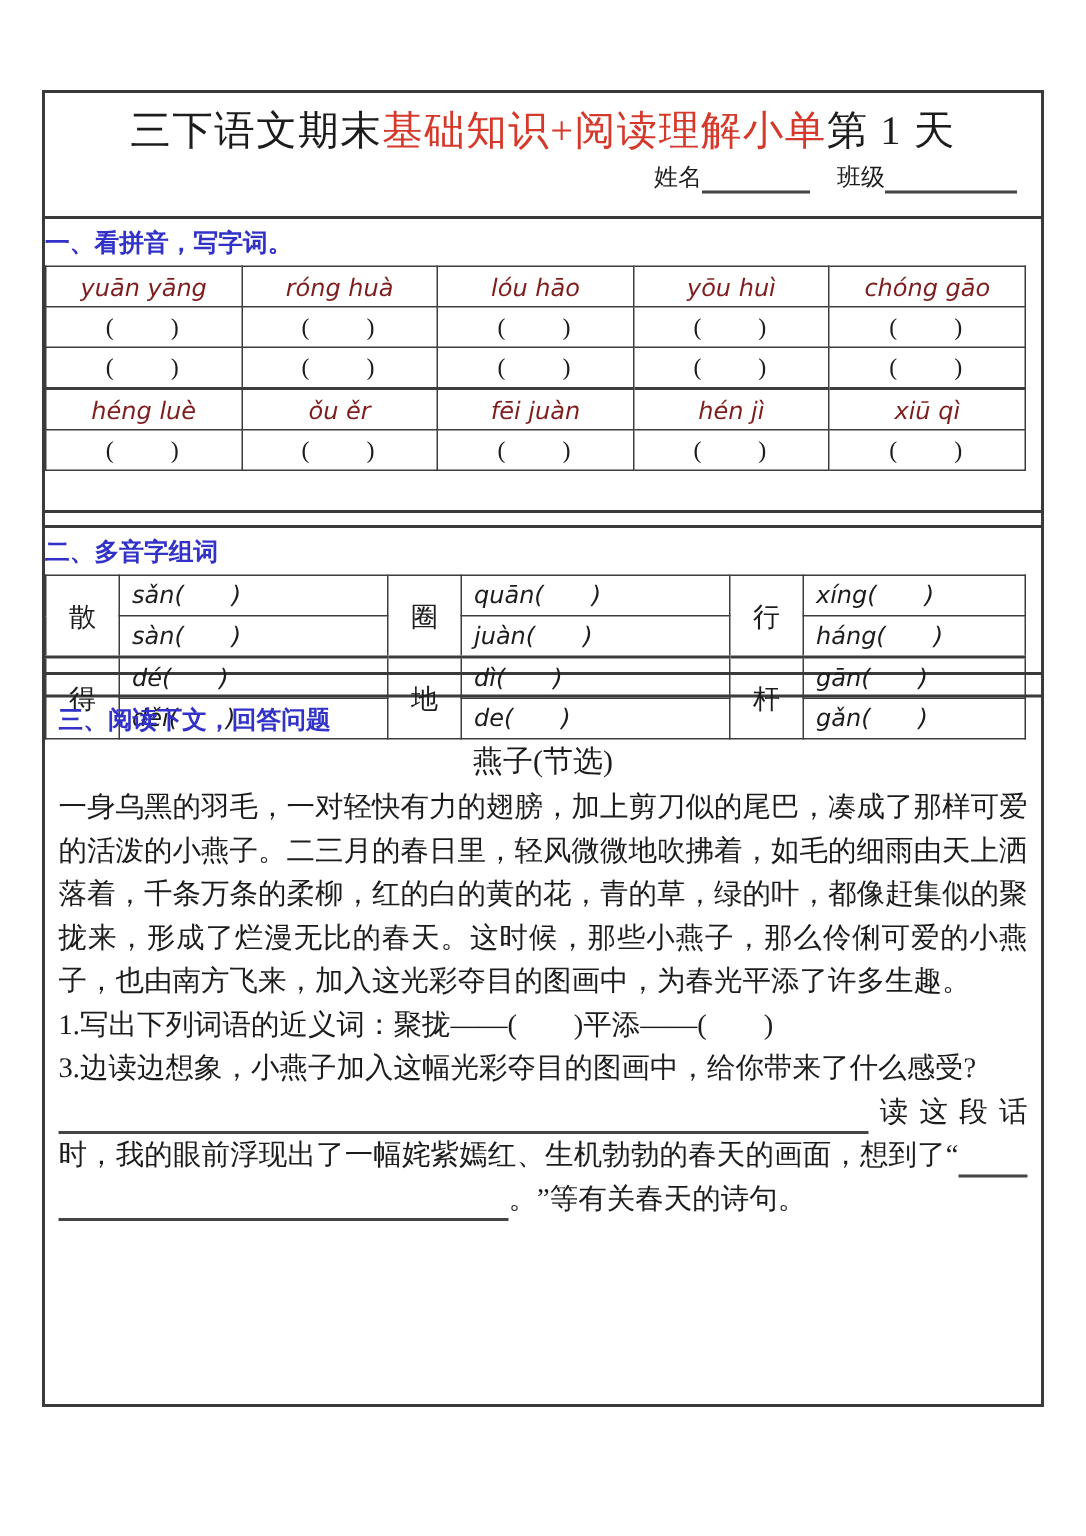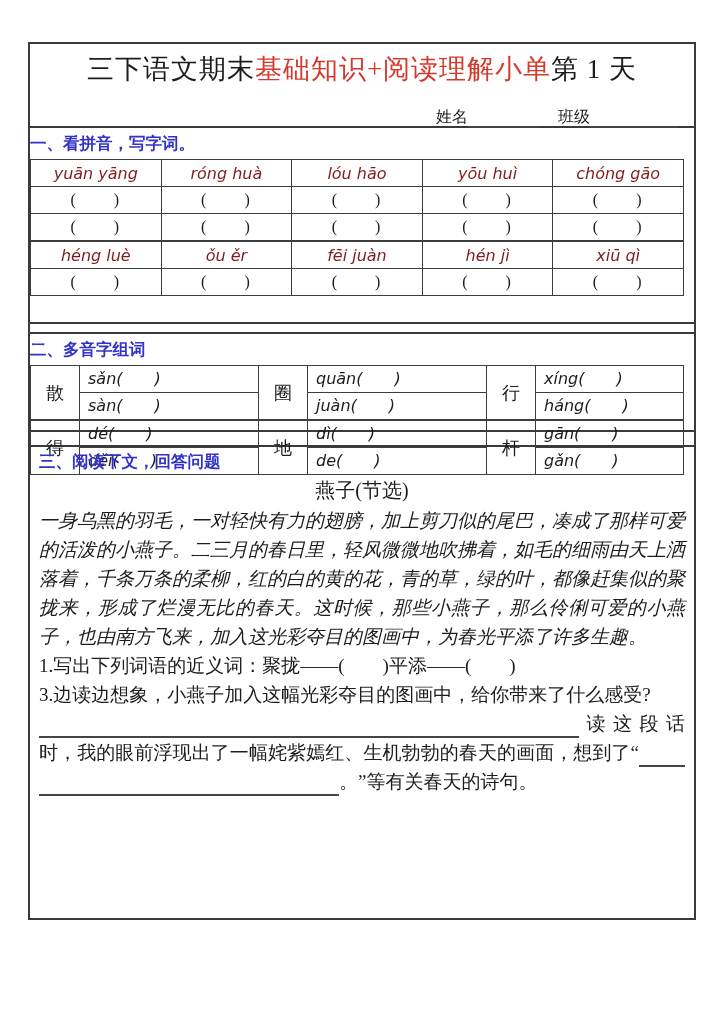--- a/index.html
+++ b/index.html
@@ -3,38 +3,38 @@
 <meta charset="utf-8">
 <style>
   html,body{margin:0;padding:0;background:#ffffff;}
   body{
     width:724px;height:1024px;position:relative;
     font-family:"Liberation Serif","DejaVu Serif",serif;
     color:#1c1c1c;
     -webkit-font-smoothing:antialiased;
   }
   .sheet{
-    position:absolute;left:28px;top:42px;width:668px;
+    position:absolute;left:28px;top:60px;width:668px;
     border:2px solid #3a3a3a;
     box-sizing:border-box;
     background:#fff;
   }
   
   .title-block{
     box-sizing:border-box;height:84px;
     border-bottom:2px solid #3a3a3a;
     padding:8px 10px 0 10px;
   }
   .main-title{
     text-align:center;font-size:27px;line-height:34px;
     letter-spacing:1px;white-space:nowrap;
   }
   .main-title .red{color:#d5392b;}
   .name-line{
-    margin-top:21px;text-align:right;font-size:16px;padding-right:6px;
+    margin-top:4px;text-align:right;font-size:16px;padding-right:6px;
   }
   .blank{
     display:inline-block;border-bottom:2px solid #444;
     height:0.95em;vertical-align:bottom;
   }
   
   .section{box-sizing:border-box;padding:5px 10px 0 0;}
   .sec-head{
     color:#3232c8;font-weight:bold;font-size:16.5px;line-height:22px;
     font-family:"Liberation Serif","DejaVu Serif",serif;
@@ -72,21 +72,20 @@
   }
   .polytable td.w1{width:170px;}
   .polytable tr.band td{border-top:2px solid #3d3d3d;}
   
   .passage-title{
     text-align:center;font-size:20px;line-height:27px;margin:1px 0 2px 0;
   }
   .ptext{
     font-size:19px;line-height:29px;text-align:justify;
     margin:0;
-    font-style:italic;
   }
   .qtext{font-size:19px;line-height:29px;text-align:justify;margin:0;}
   .ansline .blank{border-bottom-width:2px;}
 </style>
 </head>
 <body>
 
 <div class="sheet">
 
   <div class="title-block">

